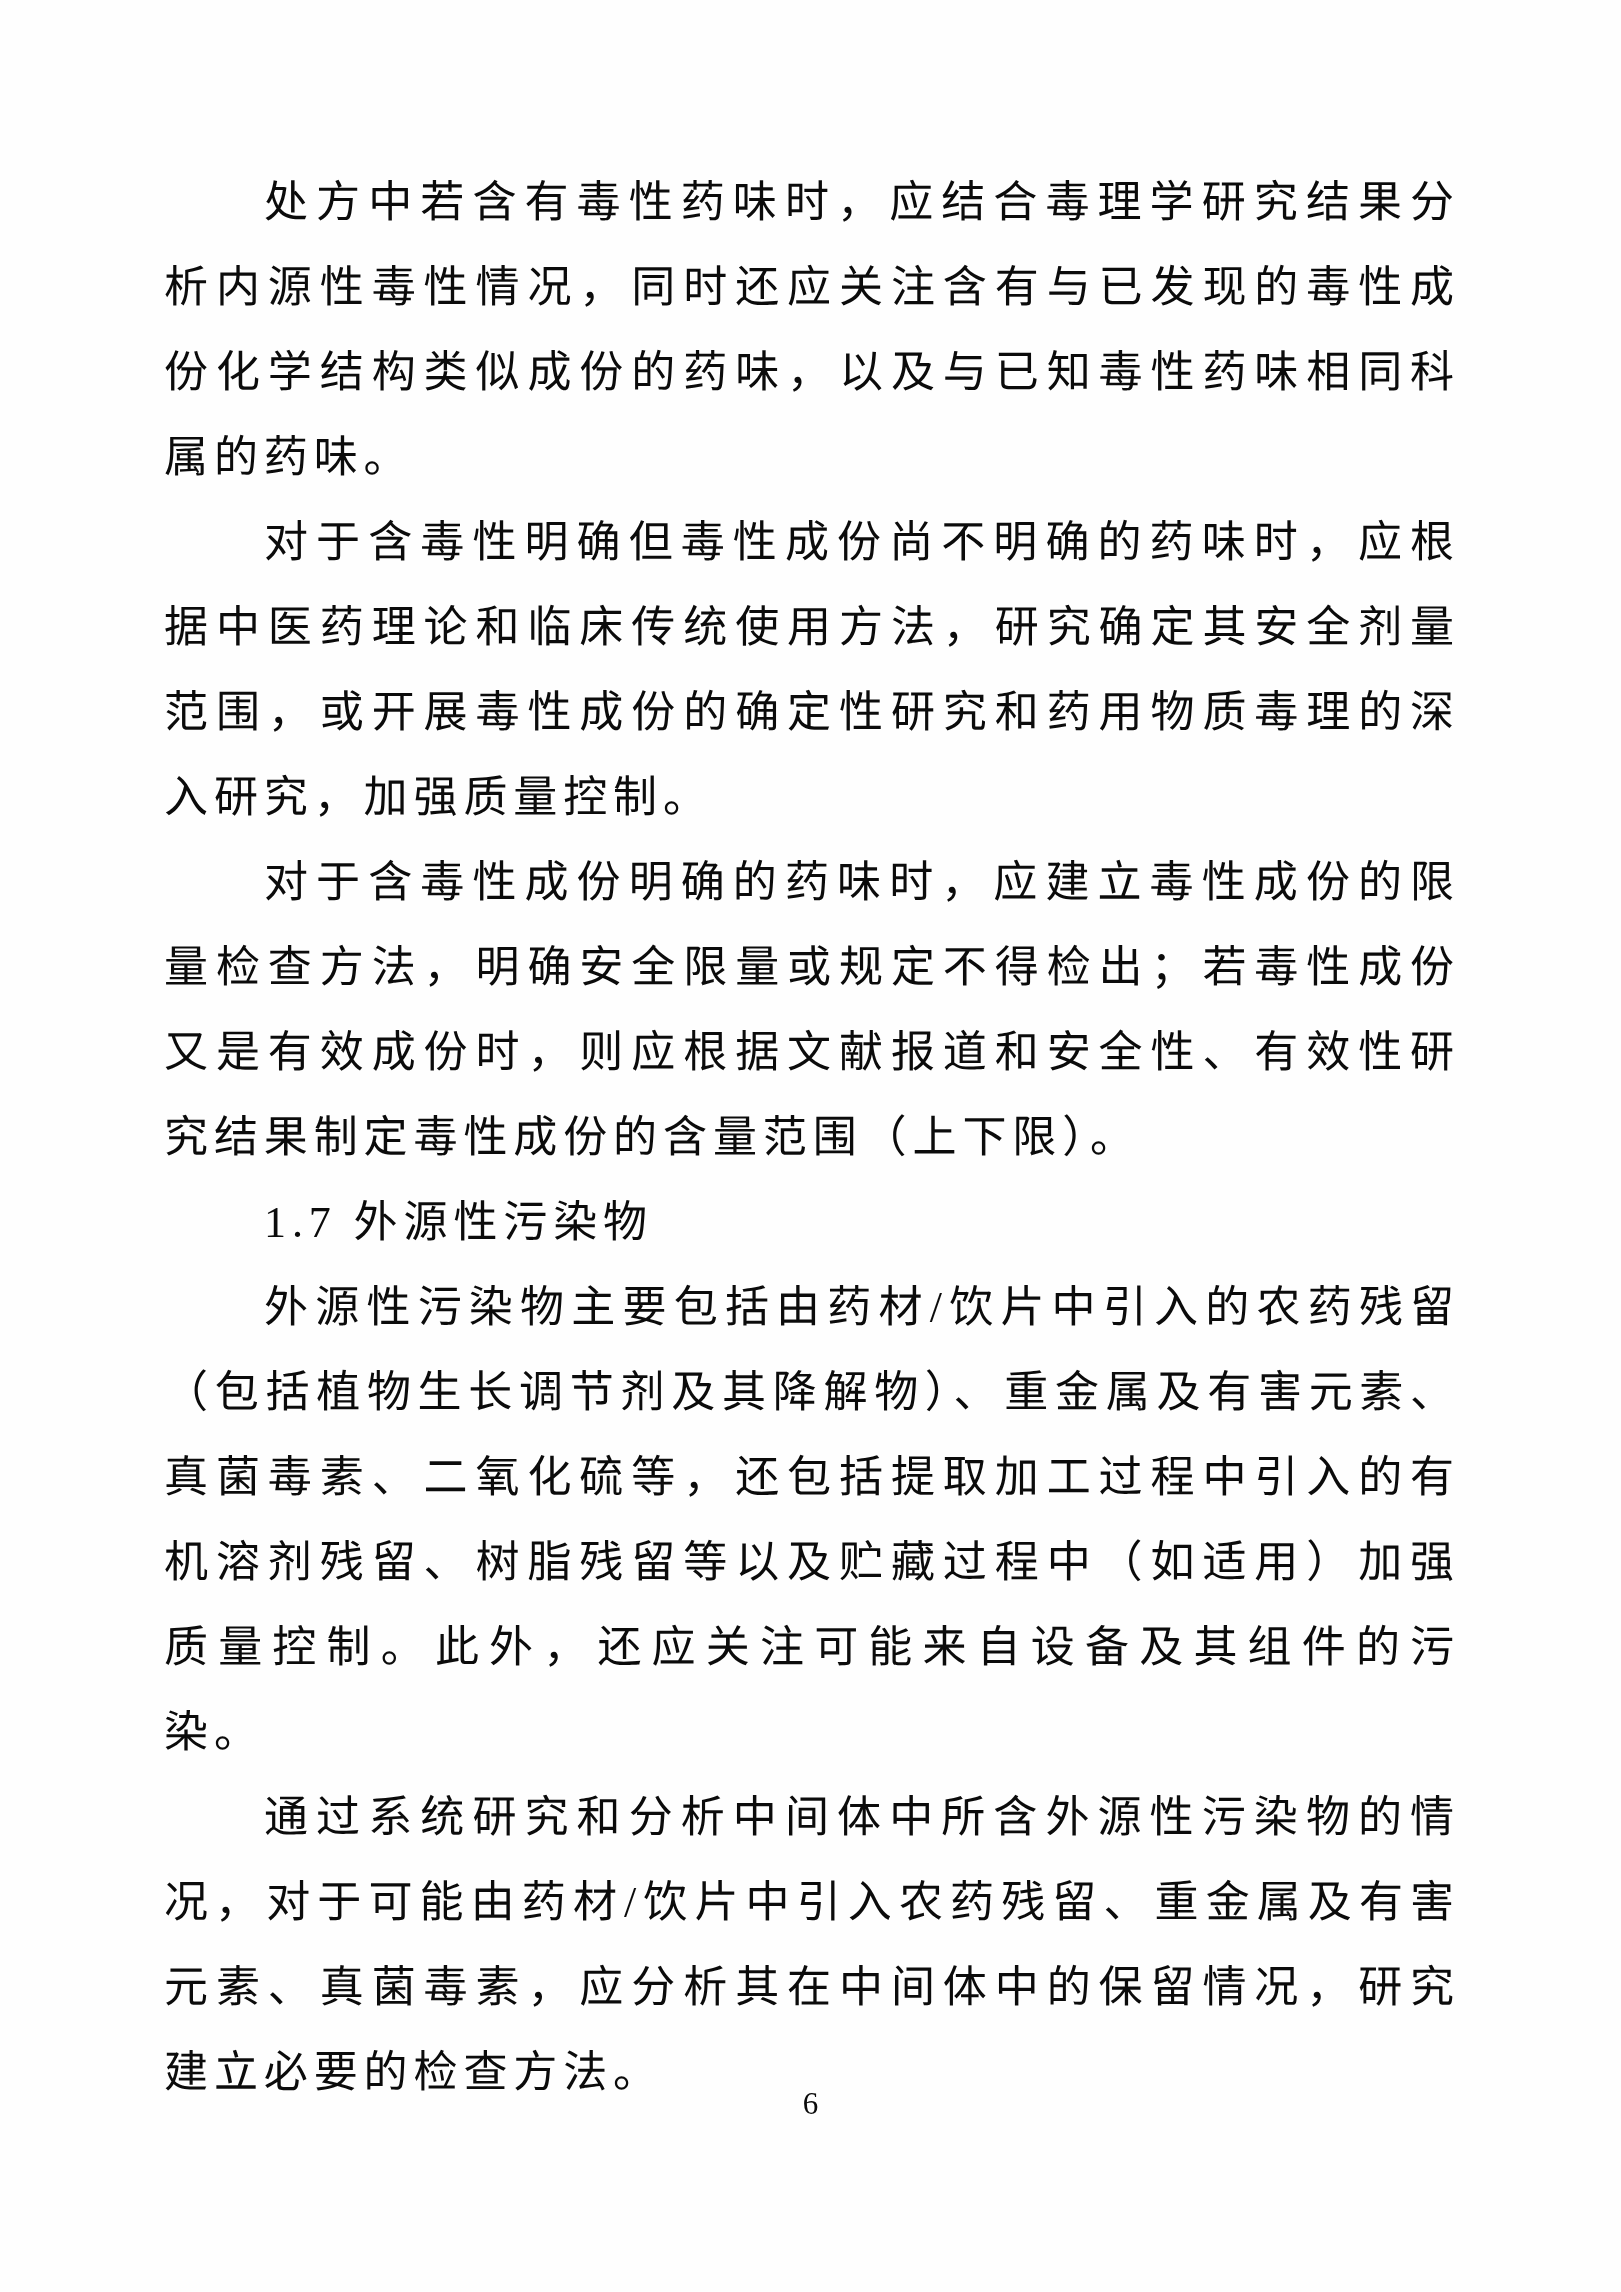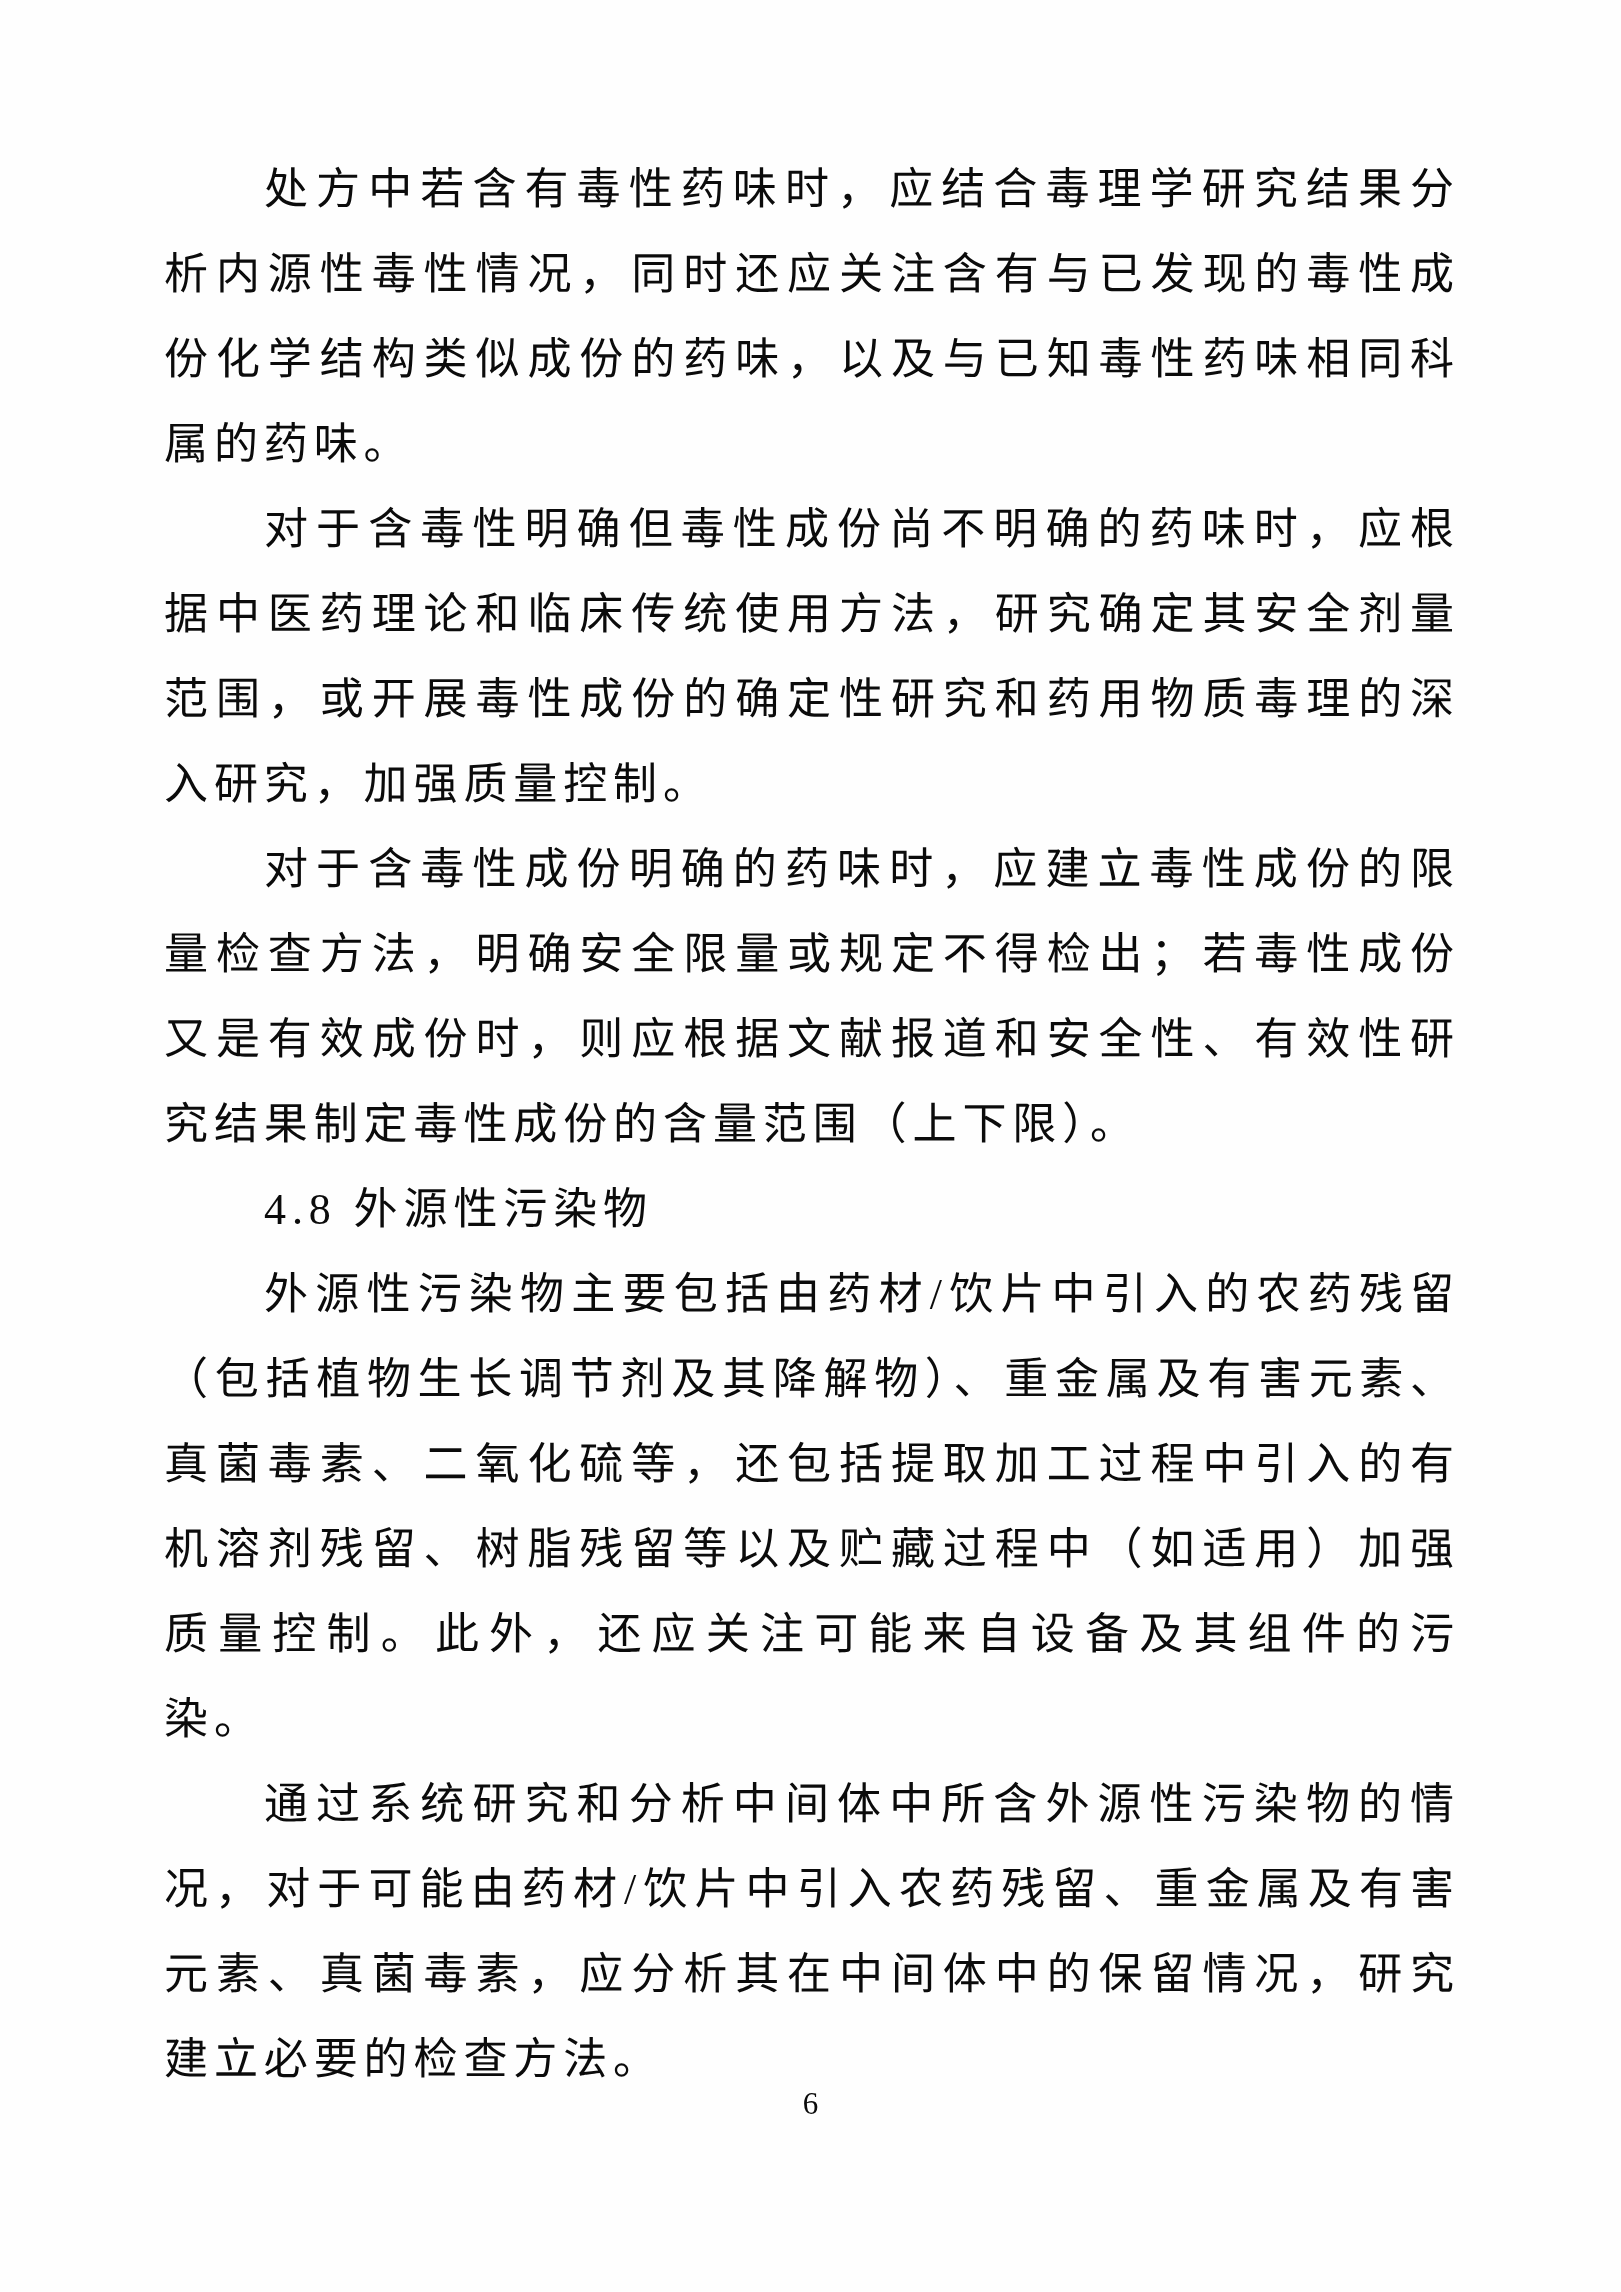--- a/index.html
+++ b/index.html
@@ -12,21 +12,21 @@
     width: 1621px;
     height: 2293px;
     background: #fefefe;
     overflow: hidden;
     font-family: "Liberation Serif", "DejaVu Serif", serif;
     color: #0b0b0b;
   }
   .content {
     position: absolute;
     left: 164px;
-    top: 147px;
+    top: 160px;
     width: 1296px;
     font-size: 44px;
     line-height: 85px;
     letter-spacing: 5.9px;
     text-align: justify;
     text-align-last: left;
     word-break: normal;
     line-break: strict;
   }
   .content p {
@@ -50,19 +50,19 @@
   }
 </style>
 </head>
 <body>
 
 <div class="page">
   <div class="content">
     <p>处方中若含有毒性药味时，应结合毒理学研究结果分析内源性毒性情况，同时还应关注含有与已发现的毒性成份化学结构类似成份的药味，以及与已知毒性药味相同科属的药味。</p>
     <p>对于含毒性明确但毒性成份尚不明确的药味时，应根据中医药理论和临床传统使用方法，研究确定其安全剂量范围，或开展毒性成份的确定性研究和药用物质毒理的深入研究，加强质量控制。</p>
     <p>对于含毒性成份明确的药味时，应建立毒性成份的限量检查方法，明确安全限量或规定不得检出；若毒性成份又是有效成份时，则应根据文献报道和安全性、有效性研究结果制定毒性成份的含量范围（上下限）。</p>
-    <p class="heading">4.8 外源性污染物</p>
+    <p class="heading">1.7 外源性污染物</p>
     <p>外源性污染物主要包括由药材/饮片中引入的农药残留（包括植物生长调节剂及其降解物）、重金属及有害元素、真菌毒素、二氧化硫等，还包括提取加工过程中引入的有机溶剂残留、树脂残留等以及贮藏过程中（如适用）加强质量控制。此外，还应关注可能来自设备及其组件的污染。</p>
     <p>通过系统研究和分析中间体中所含外源性污染物的情况，对于可能由药材/饮片中引入农药残留、重金属及有害元素、真菌毒素，应分析其在中间体中的保留情况，研究建立必要的检查方法。</p>
   </div>
   <div class="page-number">6</div>
 </div>
 
 
 </body></html>

